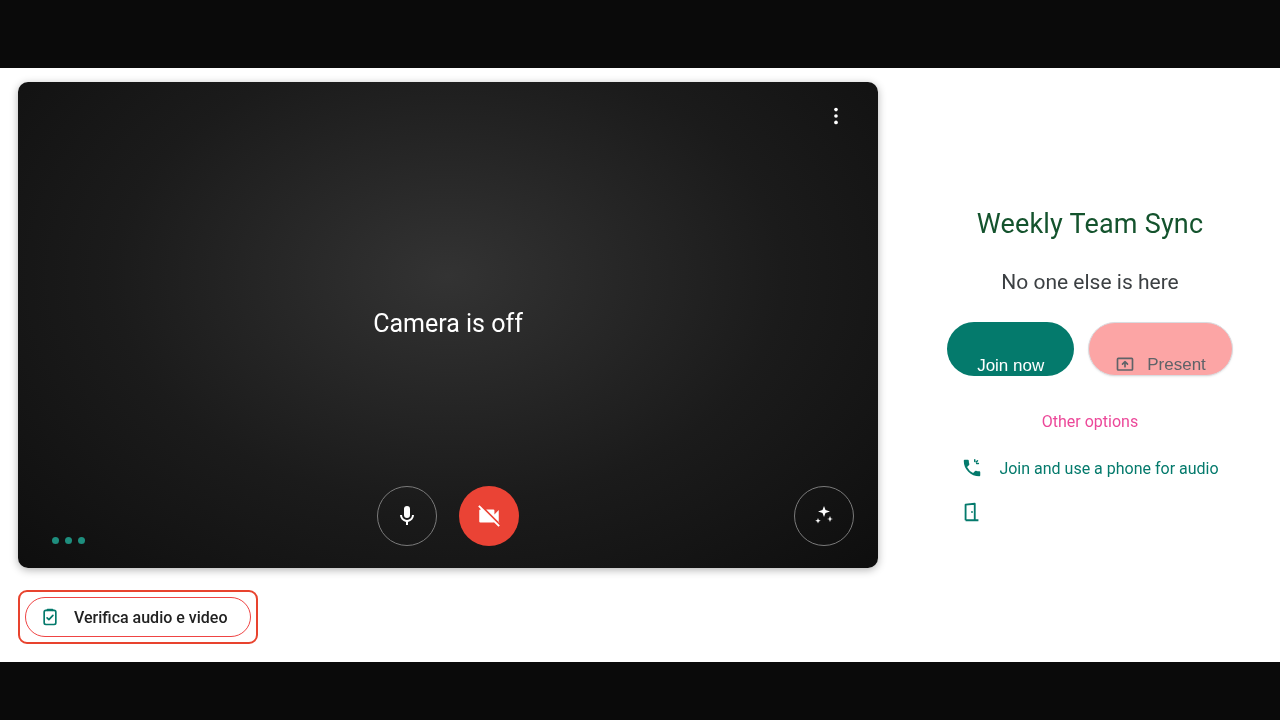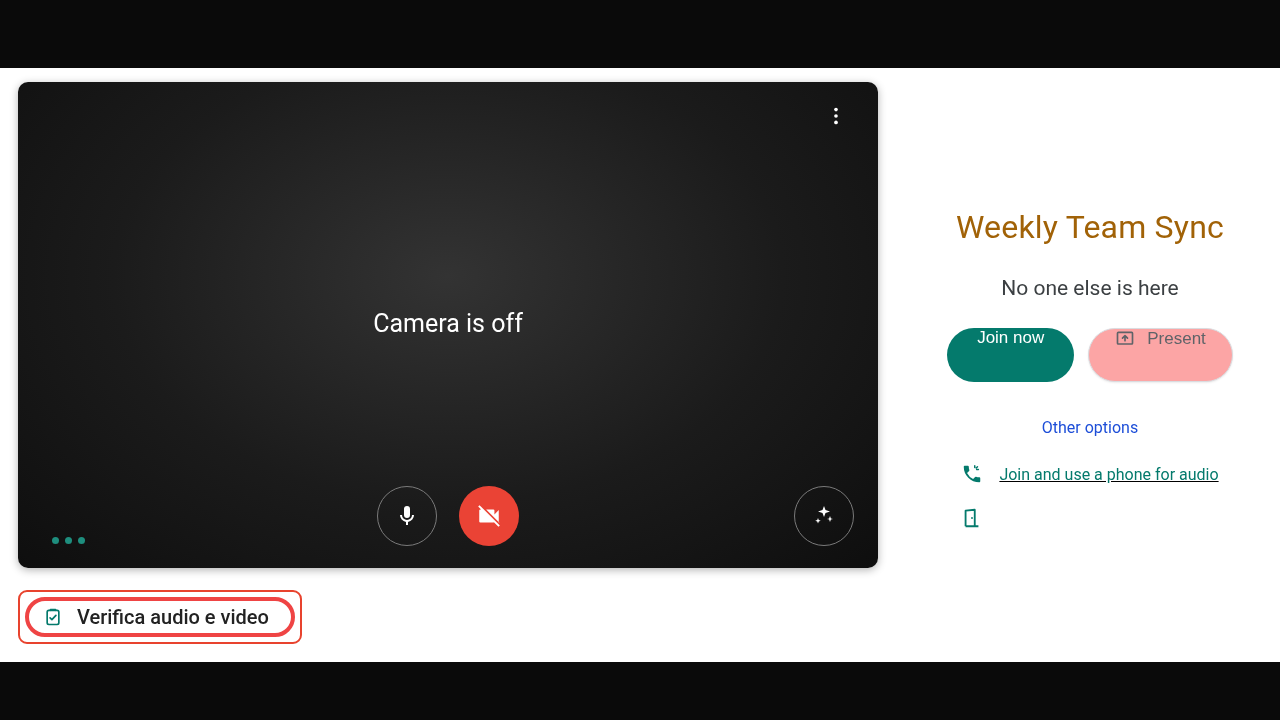--- a/index.html
+++ b/index.html
@@ -71,48 +71,48 @@
     display: flex;
   }
   .highlight-box {
     border: 2px solid #e8432e; border-radius: 9px;
     padding: 5px;
     display: inline-flex;
   }
   .check-pill {
     display: inline-flex; align-items: center; gap: 14px;
     height: 40px; padding: 0 22px 0 14px;
-    border: 4px solid #ef4444; border-radius: 22px;
+    border: 1px solid #ef4444; border-radius: 22px;
     background: #fff;
-    font-size: 20px; color: #222; font-weight: 500;
+    font-size: 16px; color: #222; font-weight: 500;
     cursor: pointer;
   }
   .check-pill svg { width: 20px; height: 20px; }
 
   .right-col {
     flex: 1;
     display: flex; flex-direction: column; align-items: center;
     padding-top: 140px;
   }
-  .meet-title { font-size: 32px; color: #a16207; letter-spacing: 0.2px; }
+  .meet-title { font-size: 27px; color: #14532d; letter-spacing: 0.2px; }
   .sub { margin-top: 30px; font-size: 21px; color: #3c4043; }
   .btn-row { margin-top: 28px; display: flex; gap: 14px; }
   .btn {
-    height: 54px; border-radius: 30px; display: inline-flex; align-items: flex-start; gap: 12px;
+    height: 54px; border-radius: 30px; display: inline-flex; align-items: flex-end; gap: 12px;
     padding: 0 30px; font-size: 17px; cursor: pointer; border: none;
   }
   .btn-join { background: #047a6c; color: #fff; font-weight: 500; }
   .btn-present {
     background: #fca5a5; color: #5f6368; border: 1px solid #dadce0;
     padding: 0 26px;
     box-shadow: 0 1px 2px rgba(0,0,0,0.08);
   }
   .btn-present svg { width: 20px; height: 20px; stroke: #5f6368; }
-  .other { margin-top: 36px; font-size: 16px; color: #1d4ed8; }
-  .link-list { margin-top: 26px; display: flex; flex-direction: column; gap: 22px; text-decoration: underline; }
+  .other { margin-top: 36px; font-size: 16px; color: #ec4899; }
+  .link-list { margin-top: 26px; display: flex; flex-direction: column; gap: 22px; }
   .opt-link { display: inline-flex; align-items: center; gap: 16px; color: #047a6c; font-size: 16px; cursor: pointer; }
   .opt-link svg { width: 22px; height: 22px; }
 </style>
 </head>
 <body>
 
 <div class="topbar"></div>
 
 <div class="canvas">
 

